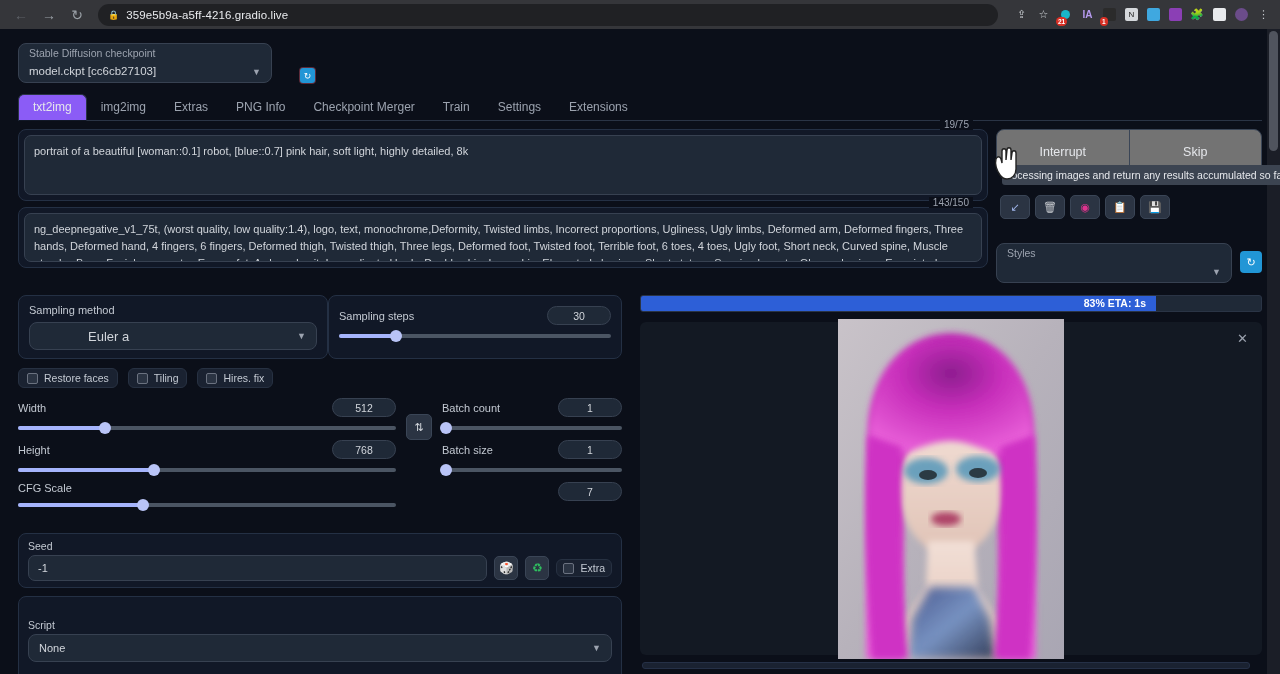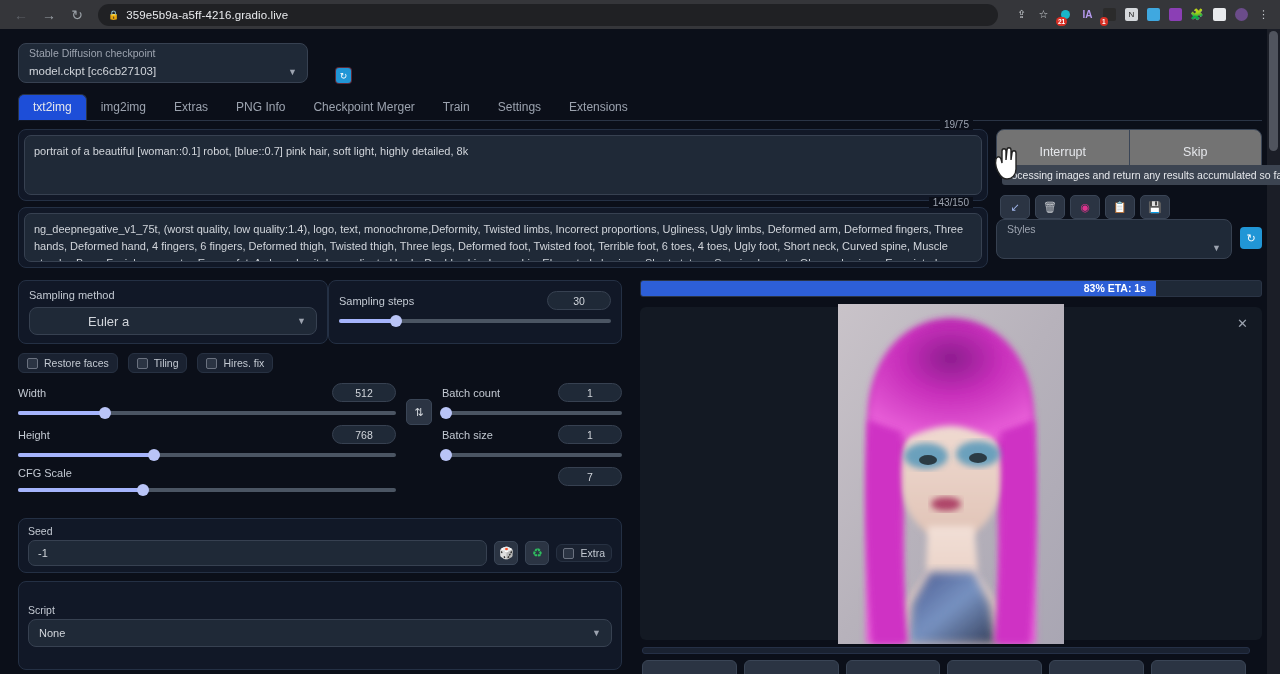--- a/index.html
+++ b/index.html
@@ -77,21 +77,21 @@
     background: #1f2937;
     border: 1px solid #374151;
     border-radius: 8px;
     position: relative;
   }
   .field-label {
     position: absolute; top: 3px; left: 10px;
     font-size: 10.5px; color: #9ca3af;
   }
   #checkpoint-select {
-    width: 288px; height: 38px;
+    width: 252px; height: 38px;
     display: flex; align-items: flex-end;
     padding: 0 10px 5px 10px;
     color: #d1d5db; font-size: 11.5px;
   }
   #checkpoint-select .caret { margin-left: auto; color: #9ca3af; font-size: 9px; }
   .refresh-sq {
     width: 15px; height: 15px;
     background: #2196d6;
     border-radius: 3px;
     margin-top: 14px;
@@ -109,21 +109,21 @@
     height: 28px;
   }
   .tab {
     padding: 5px 14px 6px 14px;
     font-size: 12px;
     color: #9ca3af;
     border-radius: 6px 6px 0 0;
   }
   .tab.active {
     color: #e5e7eb;
-    background: #1d4ed8;
+    background: #8b5cf6;
     border: 1px solid #2a3445;
     border-bottom: 1px solid #111827;
     margin-bottom: -1px;
   }
 
   
   #prompt-area { display: flex; gap: 8px; margin-top: 8px; }
   #prompt-col { flex: 0 0 970px; }
   .prompt-wrap {
     position: relative;
@@ -188,21 +188,21 @@
   }
   #icon-row { display: flex; gap: 5px; margin-top: 20px; padding-left: 4px; }
   .mini-btn {
     width: 30px; height: 24px;
     background: #2b3443;
     border: 1px solid #3a4556;
     border-radius: 5px;
     display: flex; align-items: center; justify-content: center;
     font-size: 11px;
   }
-  #styles-row { display: flex; gap: 8px; margin-top: 0; align-items: flex-start; }
+  #styles-row { display: flex; gap: 8px; margin-top: 24px; align-items: flex-start; }
   #styles-select {
     flex: 1 1 auto; height: 38px;
     display: flex; align-items: flex-end;
     padding: 0 10px 5px 10px;
     font-size: 11px; color: #d1d5db;
   }
   #styles-select .caret { margin-left: auto; color: #9ca3af; font-size: 9px; }
   .styles-refresh {
     width: 22px; height: 22px;
     background: #2196d6;

